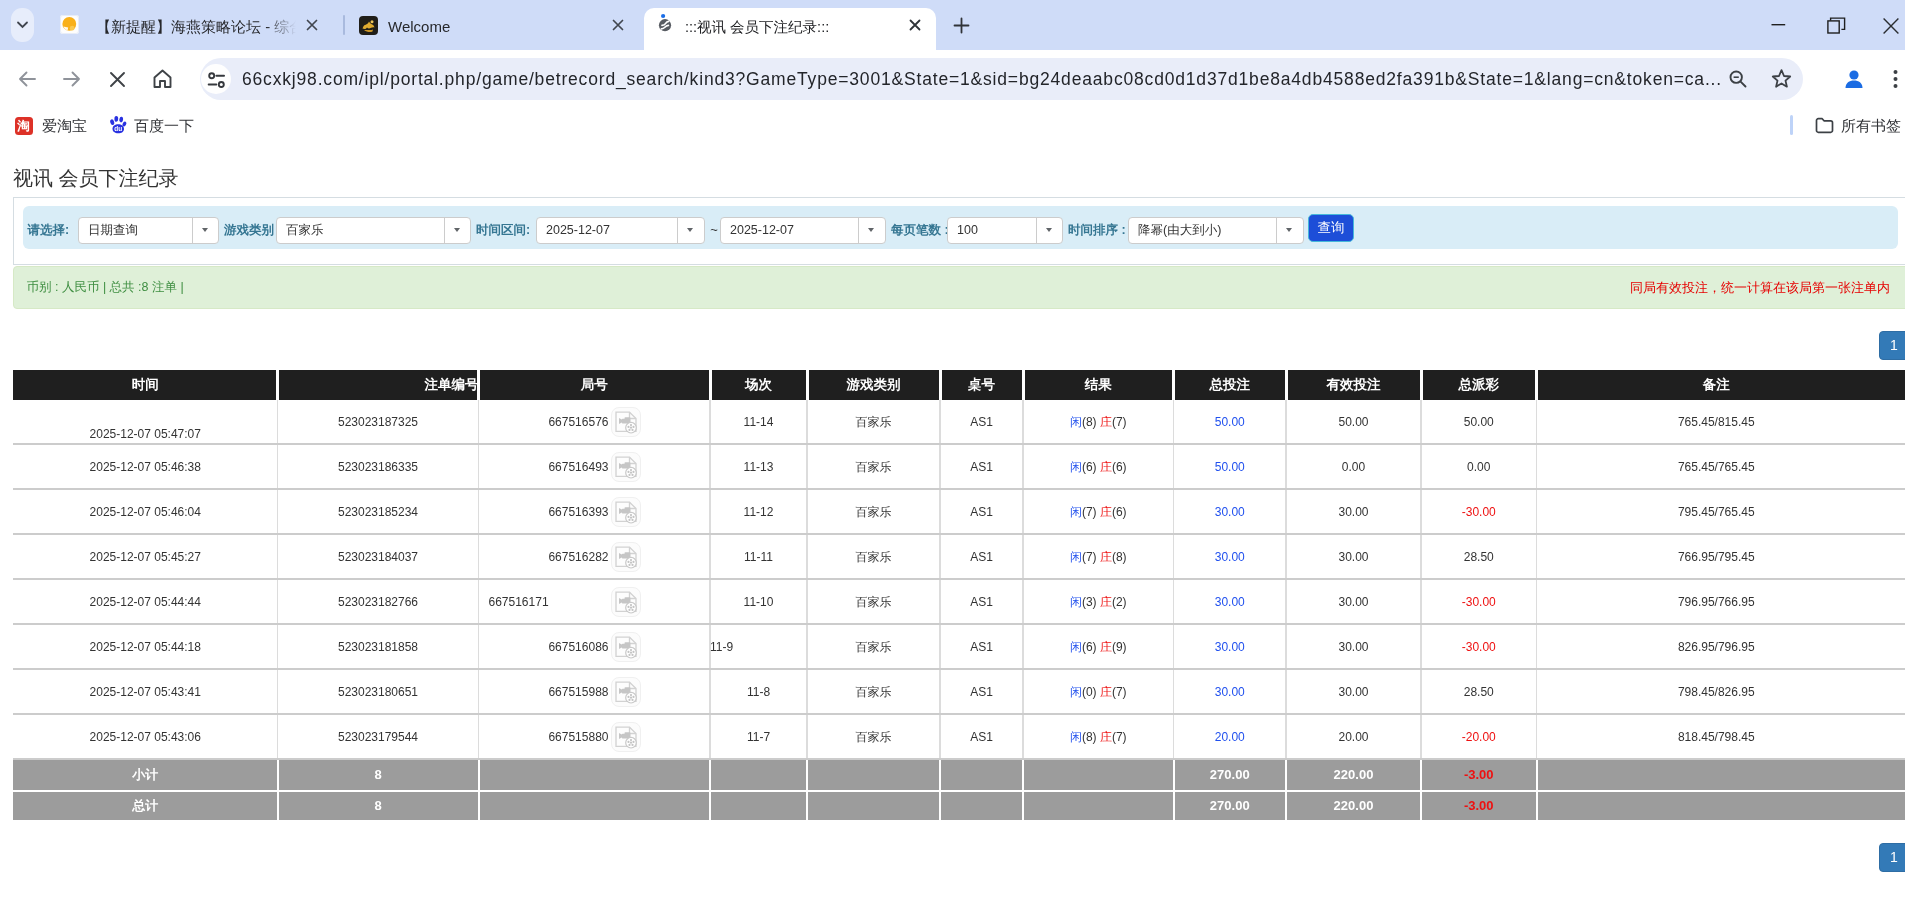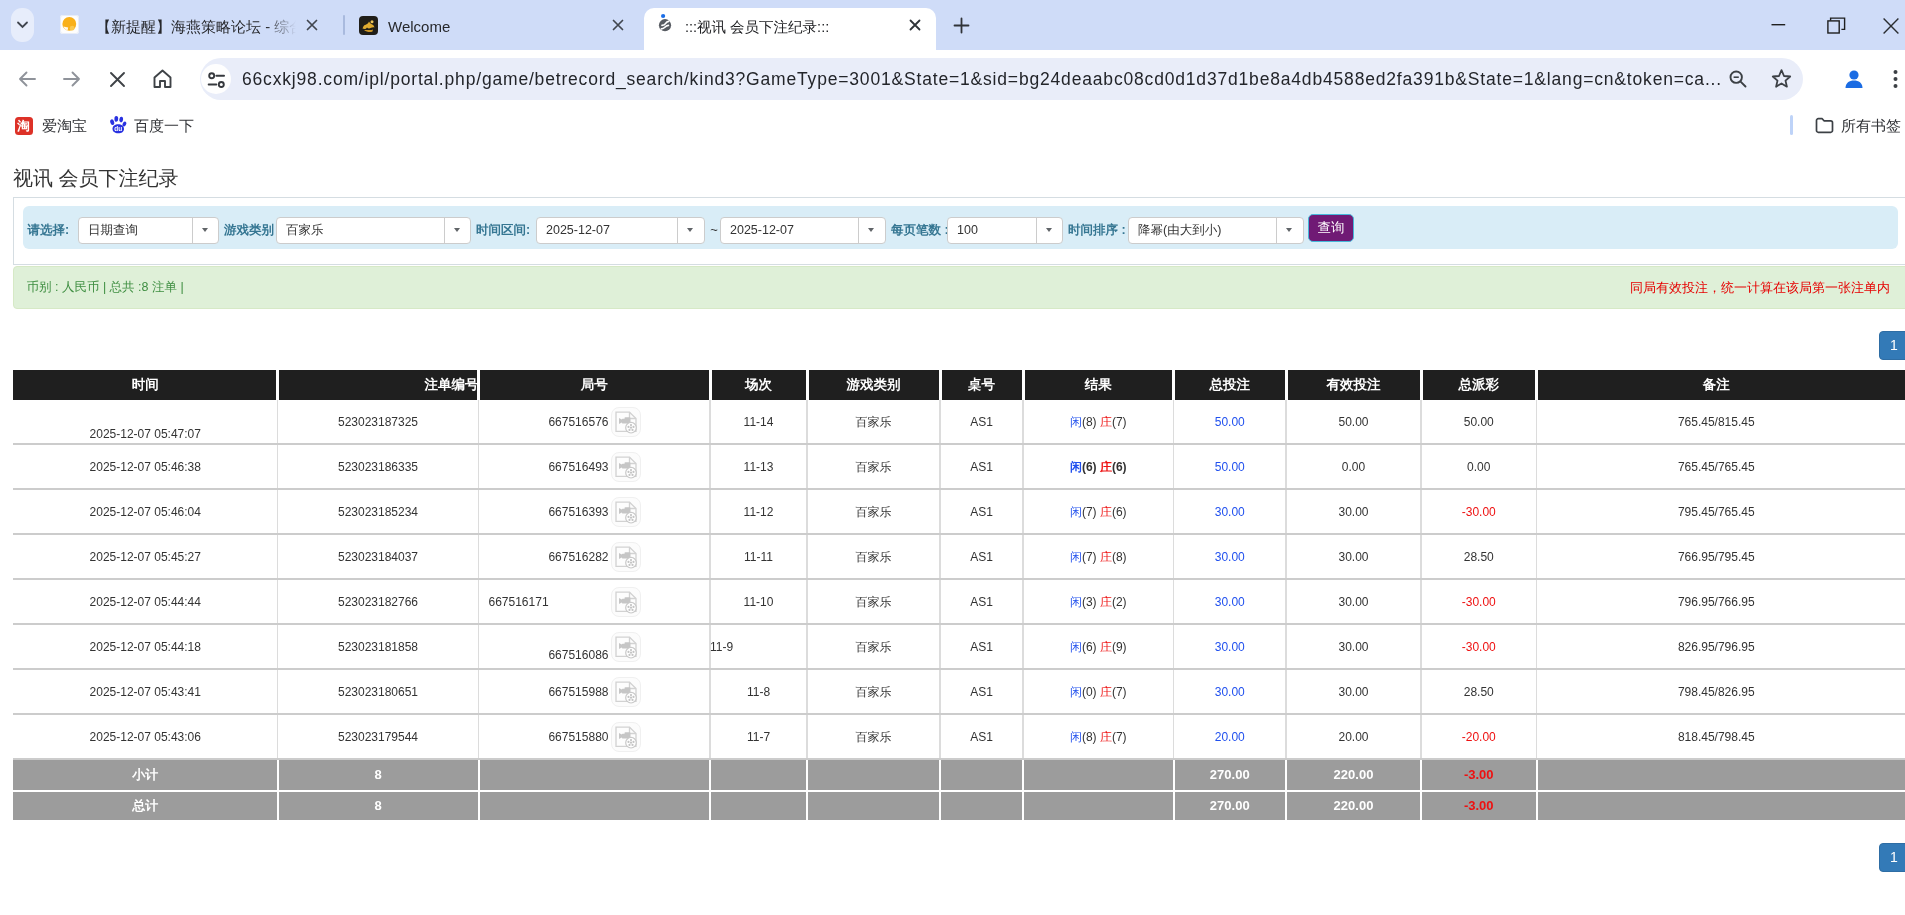--- a/index.html
+++ b/index.html
@@ -140,21 +140,21 @@
 <div class="abs" style="left:891px;top:217px;height:26px;font-size:12.5px;line-height:26px;font-weight:bold;color:#357692;white-space:nowrap;">每页笔数 :</div>
 <div class="abs" style="left:947px;top:216.5px;width:116.0px;height:27px;background:#fff;border:1px solid #ccc;border-radius:4px;"></div>
 <div class="abs" style="left:1035.5px;top:216.5px;width:1px;height:27px;background:#ccc;"></div>
 <div class="abs" style="left:957px;top:221px;width:78.5px;height:18px;font-size:12.5px;line-height:18px;color:#333;white-space:nowrap;">100</div>
 <div class="abs" style="left:1045.65px;top:228px;width:0;height:0;border-left:3.6px solid transparent;border-right:3.6px solid transparent;border-top:4.6px solid #606468;"></div>
 <div class="abs" style="left:1068px;top:217px;height:26px;font-size:12.5px;line-height:26px;font-weight:bold;color:#357692;white-space:nowrap;">时间排序 :</div>
 <div class="abs" style="left:1128px;top:216.5px;width:176px;height:27px;background:#fff;border:1px solid #ccc;border-radius:4px;"></div>
 <div class="abs" style="left:1276px;top:216.5px;width:1px;height:27px;background:#ccc;"></div>
 <div class="abs" style="left:1138px;top:221px;width:138px;height:18px;font-size:12.5px;line-height:18px;color:#333;white-space:nowrap;">降幂(由大到小)</div>
 <div class="abs" style="left:1286.4px;top:228px;width:0;height:0;border-left:3.6px solid transparent;border-right:3.6px solid transparent;border-top:4.6px solid #606468;"></div>
-<div class="abs" style="left:1308px;top:214px;width:46px;height:27.5px;background:#701a75;border:1px solid #46b8da;border-radius:5px;color:#fff;font-size:13.5px;line-height:26px;text-align:center;">查询</div>
+<div class="abs" style="left:1308px;top:214px;width:46px;height:27.5px;background:#1d4ed8;border:1px solid #46b8da;border-radius:5px;color:#fff;font-size:13.5px;line-height:26px;text-align:center;">查询</div>
 <div class="abs" style="left:13px;top:266px;width:1897px;height:43px;background:#dff0d8;border:1px solid #d6e9c6;border-radius:4px;"></div>
 <div class="abs" style="left:26.5px;top:266px;width:500px;height:43px;font-size:12.5px;line-height:43px;color:#3e8e41;">币别 : 人民币 | 总共 :8 注单 |</div>
 <div class="abs" style="left:1440px;top:266px;width:450px;height:28px;font-size:13px;line-height:43px;color:#e60000;text-align:right;">同局有效投注，统一计算在该局第一张注单内</div>
 <div class="abs" style="left:1879px;top:331px;width:30px;height:28.5px;background:#337ab7;border:1px solid #2e6da4;border-radius:4px;color:#fff;font-size:14px;line-height:27px;text-align:center;">1</div>
 <div class="abs" style="left:13px;top:370px;width:1897px;height:29.5px;background:#1f1f1f;"></div>
 <div class="abs" style="left:13px;top:370px;width:264.5px;height:29.5px;font-size:13.5px;line-height:29.5px;font-weight:bold;color:#fff;text-align:center;">时间</div>
 <div class="abs" style="left:277.5px;top:370px;width:201.0px;height:29.5px;font-size:13.5px;line-height:29.5px;font-weight:bold;color:#fff;text-align:right;">注单编号</div>
 <div class="abs" style="left:478.5px;top:370px;width:231.5px;height:29.5px;font-size:13.5px;line-height:29.5px;font-weight:bold;color:#fff;text-align:center;">局号</div>
 <div class="abs" style="left:710px;top:370px;width:97px;height:29.5px;font-size:13.5px;line-height:29.5px;font-weight:bold;color:#fff;text-align:center;">场次</div>
 <div class="abs" style="left:807px;top:370px;width:133px;height:29.5px;font-size:13.5px;line-height:29.5px;font-weight:bold;color:#fff;text-align:center;">游戏类别</div>
@@ -236,21 +236,21 @@
         <circle cx="20" cy="18.1" r="1.1" fill="#c4c4c4"></circle>
         <circle cx="17.5" cy="19.9" r="1.1" fill="#c4c4c4"></circle>
         <circle cx="18.5" cy="22.9" r="1.1" fill="#c4c4c4"></circle>
         <circle cx="21.5" cy="22.9" r="1.1" fill="#c4c4c4"></circle>
         <circle cx="22.5" cy="19.9" r="1.1" fill="#c4c4c4"></circle>
       </svg>
     </div>
 <div class="abs" style="left:710px;top:444.5px;width:97px;height:45px;font-size:12px;line-height:45px;color:#333;text-align:center;">11-13</div>
 <div class="abs" style="left:807px;top:444.5px;width:133px;height:45px;font-size:12px;line-height:45px;color:#333;text-align:center;">百家乐</div>
 <div class="abs" style="left:940px;top:444.5px;width:83px;height:45px;font-size:12px;line-height:45px;color:#333;text-align:center;">AS1</div>
-<div class="abs" style="left:1023px;top:444.5px;width:150.5px;height:45px;font-size:12px;line-height:45px;color:#333;text-align:center;font-weight:bold;"><span style="color:#2050ee;">闲</span>(6) <span style="color:#ee1111;">庄</span>(6)</div>
+<div class="abs" style="left:1023px;top:444.5px;width:150.5px;height:45px;font-size:12px;line-height:45px;color:#333;text-align:center;"><span style="color:#2050ee;">闲</span>(6) <span style="color:#ee1111;">庄</span>(6)</div>
 <div class="abs" style="left:1173.5px;top:444.5px;width:112.5px;height:45px;font-size:12px;line-height:45px;color:#333;text-align:center;"><span style="color:#2050ee;">50.00</span></div>
 <div class="abs" style="left:1286px;top:444.5px;width:135px;height:45px;font-size:12px;line-height:45px;color:#333;text-align:center;">0.00</div>
 <div class="abs" style="left:1421px;top:444.5px;width:115.5px;height:45px;font-size:12px;line-height:45px;color:#333;text-align:center;">0.00</div>
 <div class="abs" style="left:1536.5px;top:444.5px;width:359.5px;height:45px;font-size:12px;line-height:45px;color:#333;text-align:center;">765.45/765.45</div>
 <div class="abs" style="left:13px;top:489.5px;width:264.5px;height:45px;font-size:12px;line-height:45px;color:#333;text-align:center;">2025-12-07 05:46:04</div>
 <div class="abs" style="left:277.5px;top:489.5px;width:201.0px;height:45px;font-size:12px;line-height:45px;color:#333;text-align:center;">523023185234</div>
 <div class="abs" style="left:488.5px;top:489.5px;width:120px;height:45px;font-size:12px;line-height:45px;color:#333;text-align:right;">667516393</div>
 <div class="abs" style="left:611px;top:497.0px;width:30px;height:30px;background:#fcfcfc;border:1px solid #f0f0f0;border-radius:8px;"></div>
 <div class="abs" style="left:611px;top:497.0px;">
       <svg width="30" height="30" viewBox="0 0 30 30">
@@ -327,21 +327,21 @@
 <div class="abs" style="left:710px;top:579.5px;width:97px;height:45px;font-size:12px;line-height:45px;color:#333;text-align:center;">11-10</div>
 <div class="abs" style="left:807px;top:579.5px;width:133px;height:45px;font-size:12px;line-height:45px;color:#333;text-align:center;">百家乐</div>
 <div class="abs" style="left:940px;top:579.5px;width:83px;height:45px;font-size:12px;line-height:45px;color:#333;text-align:center;">AS1</div>
 <div class="abs" style="left:1023px;top:579.5px;width:150.5px;height:45px;font-size:12px;line-height:45px;color:#333;text-align:center;"><span style="color:#2050ee;">闲</span>(3) <span style="color:#ee1111;">庄</span>(2)</div>
 <div class="abs" style="left:1173.5px;top:579.5px;width:112.5px;height:45px;font-size:12px;line-height:45px;color:#333;text-align:center;"><span style="color:#2050ee;">30.00</span></div>
 <div class="abs" style="left:1286px;top:579.5px;width:135px;height:45px;font-size:12px;line-height:45px;color:#333;text-align:center;">30.00</div>
 <div class="abs" style="left:1421px;top:579.5px;width:115.5px;height:45px;font-size:12px;line-height:45px;color:#333;text-align:center;"><span style="color:#ee1111;">-30.00</span></div>
 <div class="abs" style="left:1536.5px;top:579.5px;width:359.5px;height:45px;font-size:12px;line-height:45px;color:#333;text-align:center;">796.95/766.95</div>
 <div class="abs" style="left:13px;top:624.5px;width:264.5px;height:45px;font-size:12px;line-height:45px;color:#333;text-align:center;">2025-12-07 05:44:18</div>
 <div class="abs" style="left:277.5px;top:624.5px;width:201.0px;height:45px;font-size:12px;line-height:45px;color:#333;text-align:center;">523023181858</div>
-<div class="abs" style="left:488.5px;top:624.5px;width:120px;height:45px;font-size:12px;line-height:45px;color:#333;text-align:right;margin-top:8px;">667516086</div>
+<div class="abs" style="left:488.5px;top:624.5px;width:120px;height:45px;font-size:12px;line-height:45px;color:#333;text-align:right;">667516086</div>
 <div class="abs" style="left:611px;top:632.0px;width:30px;height:30px;background:#fcfcfc;border:1px solid #f0f0f0;border-radius:8px;"></div>
 <div class="abs" style="left:611px;top:632.0px;">
       <svg width="30" height="30" viewBox="0 0 30 30">
         <path d="M5 5.2 H18.5 L25 11.5 V24.3 H5 Z" fill="#fdfdfd" stroke="#d2d2d2" stroke-width="1.3"></path>
         <path d="M18.5 5.2 V11.5 H25" fill="none" stroke="#d2d2d2" stroke-width="1.3"></path>
         <path d="M11.2 12.7 L8 11 V17 L11.2 15.3 Z" fill="#c6c6c6"></path>
         <rect x="10.8" y="11.7" width="8.7" height="4.8" rx="0.9" fill="#c6c6c6"></rect>
         <rect x="13.5" y="10.3" width="6" height="1.8" rx="0.9" fill="#c6c6c6"></rect>
         <circle cx="20" cy="20.7" r="5.3" fill="#fff" stroke="#c9c9c9" stroke-width="1.2"></circle>
         <circle cx="20" cy="20.7" r="1.1" fill="#c4c4c4"></circle>

